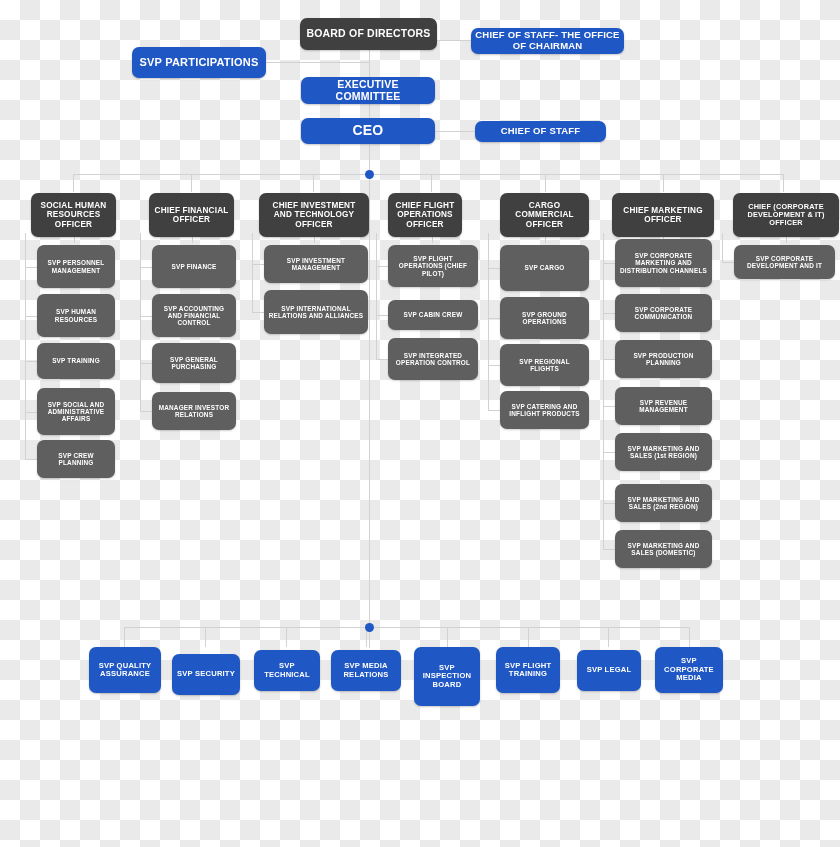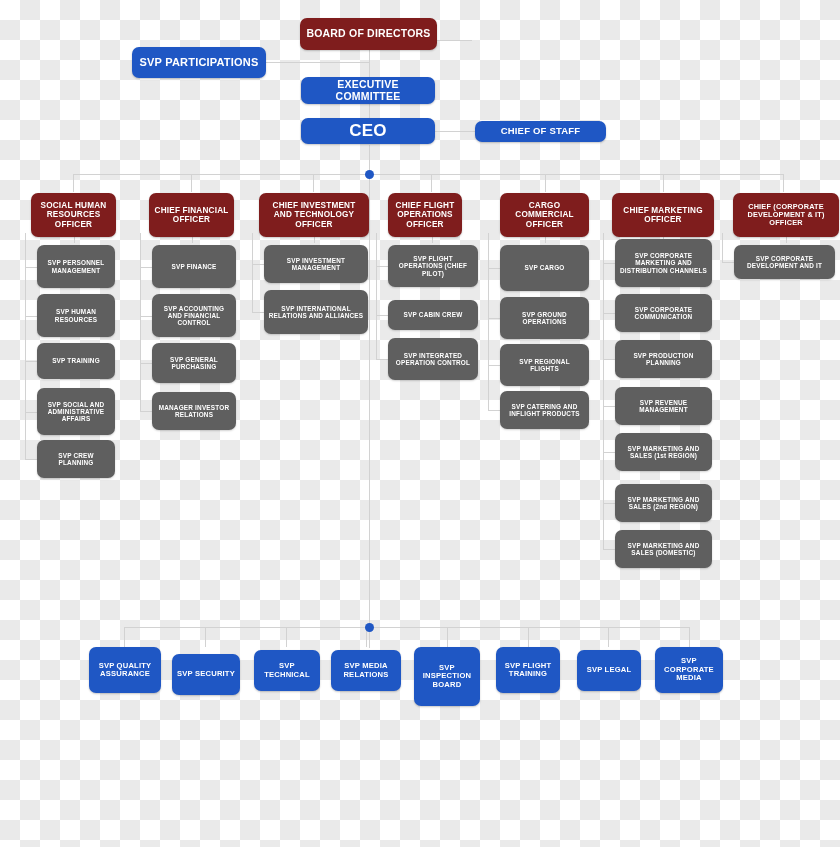--- a/index.html
+++ b/index.html
@@ -23,21 +23,21 @@
     text-align:center;
     color:#ffffff;
     font-weight:bold;
     letter-spacing:.2px;
     line-height:1.12;
     border-radius:5px;
     padding:2px 4px;
     z-index:5;
     overflow:hidden;
   }
-  .red{background:#7f1d1d;border-radius:7px;box-shadow:0 1px 2px rgba(0,0,0,.22);}
+  .red{background:#404040;border-radius:7px;box-shadow:0 1px 2px rgba(0,0,0,.22);}
   .blue{background:#1f57c4;border-radius:7px;box-shadow:0 1px 2px rgba(0,0,0,.22);}
   .gray{background:#5f5f5f;border-radius:7px;box-shadow:0 1px 2px rgba(0,0,0,.18);}
 
   
   .ln{position:absolute;background:#d2d2d2;z-index:1;}
   .lnv{width:1px;}
   .lnh{height:1px;}
   .dot{position:absolute;width:9px;height:9px;border-radius:50%;background:#1f57c4;z-index:4;}
 </style>
 </head>
@@ -76,26 +76,27 @@
   <div class="ln lnv" style="left:205px;top:627px;height:20px;"></div>
   <div class="ln lnv" style="left:286px;top:627px;height:20px;"></div>
   <div class="ln lnv" style="left:366px;top:627px;height:20px;"></div>
   <div class="ln lnv" style="left:447px;top:627px;height:20px;"></div>
   <div class="ln lnv" style="left:528px;top:627px;height:20px;"></div>
   <div class="ln lnv" style="left:608px;top:627px;height:20px;"></div>
   <div class="ln lnv" style="left:689px;top:627px;height:20px;"></div>
 
   <div class="node red" style="left:300px;top:18px;width:137px;height:32px;font-size:10.5px;">BOARD OF DIRECTORS</div>
 
+  <div class="node blue" style="left:471px;top:28px;width:153px;height:26px;font-size:9.5px;">CHIEF OF STAFF- THE OFFICE OF CHAIRMAN</div>
 
   <div class="node blue" style="left:132px;top:47px;width:134px;height:31px;font-size:11px;">SVP PARTICIPATIONS</div>
 
   <div class="node blue" style="left:301px;top:77px;width:134px;height:27px;font-size:10.5px;">EXECUTIVE COMMITTEE</div>
 
-  <div class="node blue" style="left:301px;top:118px;width:134px;height:26px;font-size:17px;">CEO</div>
+  <div class="node blue" style="left:301px;top:118px;width:134px;height:26px;font-size:14px;">CEO</div>
 
   <div class="node blue" style="left:475px;top:121px;width:131px;height:21px;font-size:9.5px;">CHIEF OF STAFF</div>
 
   <div class="ln lnv" style="left: 25px; top: 233px; height: 226px;"></div>
     <div class="ln lnv" style="left: 73.5px; top: 237px; height: 6px;"></div>
     <div class="ln lnh" style="left: 25px; top: 266.5px; width: 14px;"></div>
     <div class="ln lnh" style="left: 25px; top: 315.5px; width: 14px;"></div>
     <div class="ln lnh" style="left: 25px; top: 361px; width: 14px;"></div>
     <div class="ln lnh" style="left: 25px; top: 411.5px; width: 14px;"></div>
     <div class="ln lnh" style="left: 25px; top: 459px; width: 14px;"></div>

